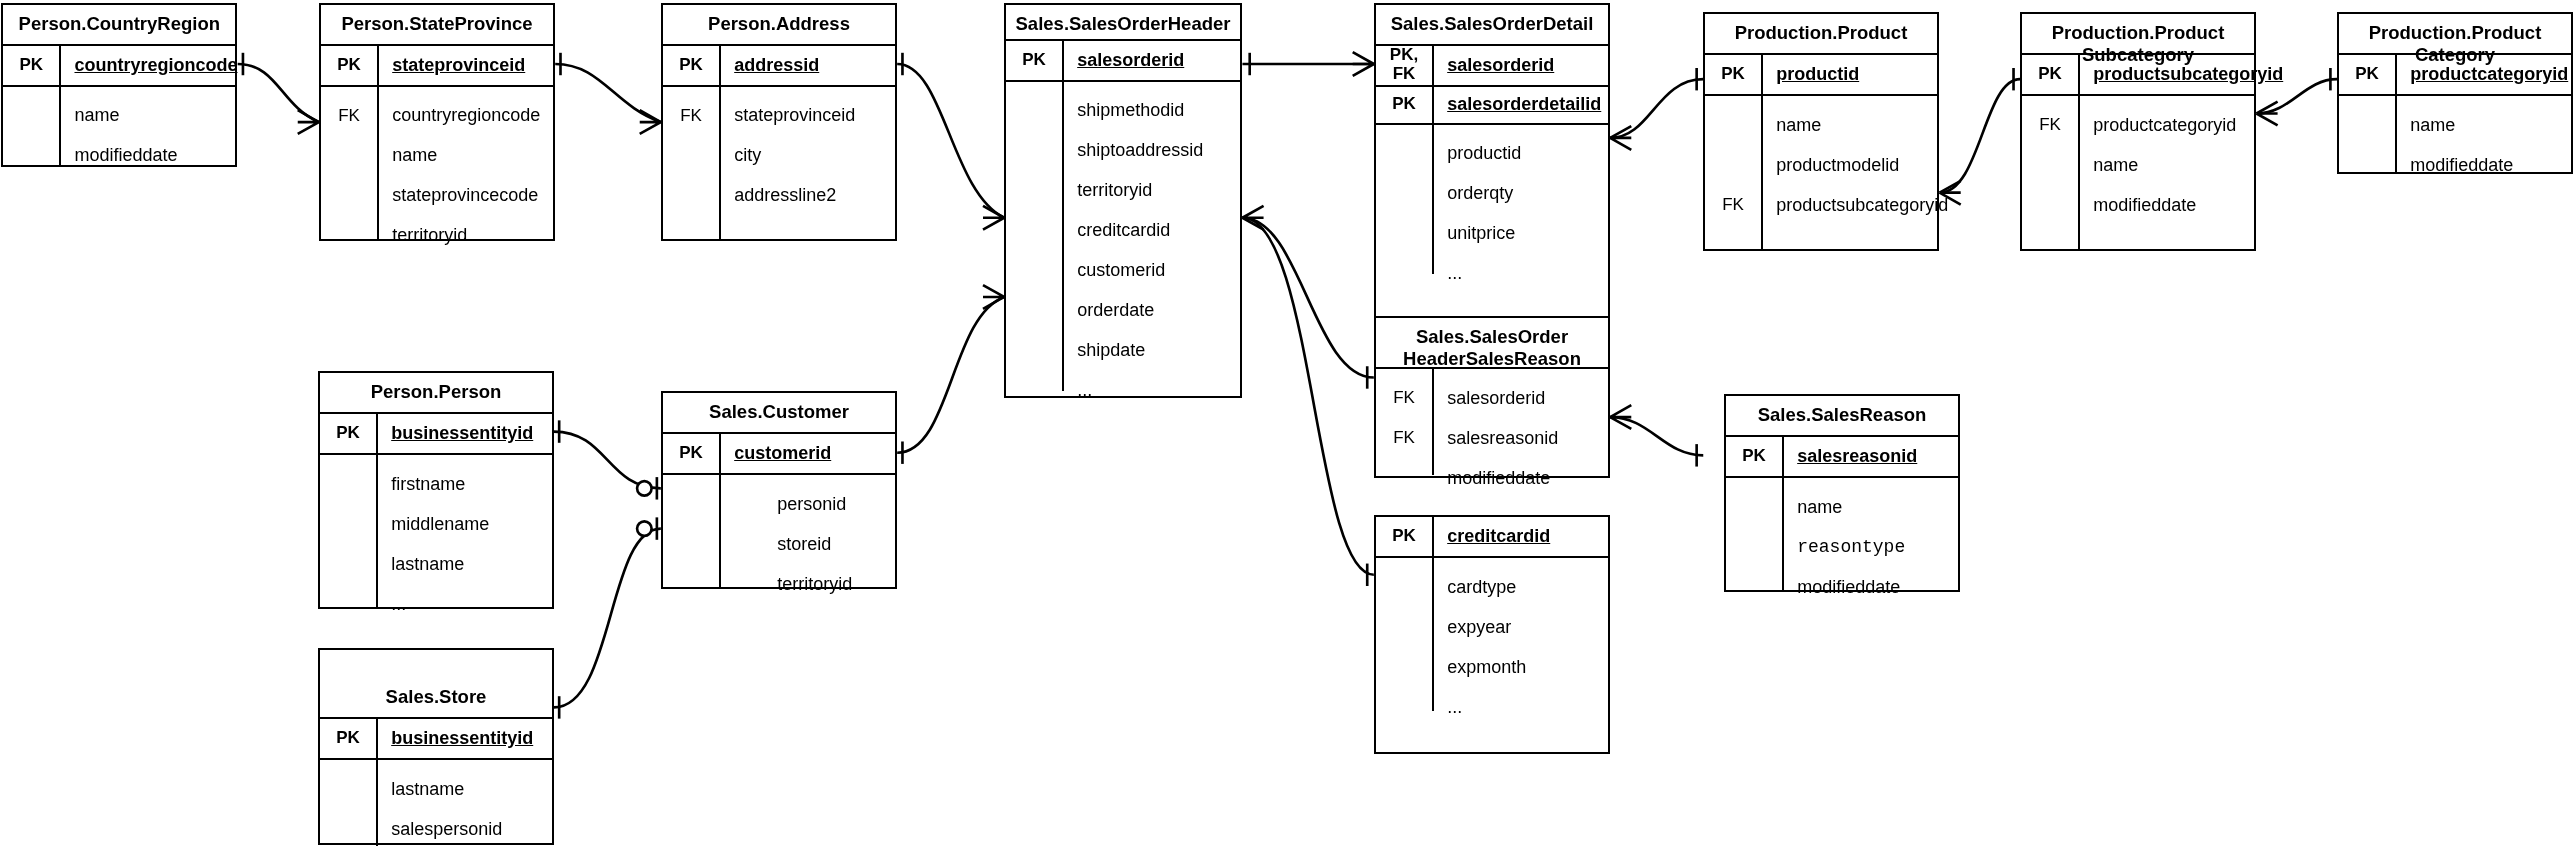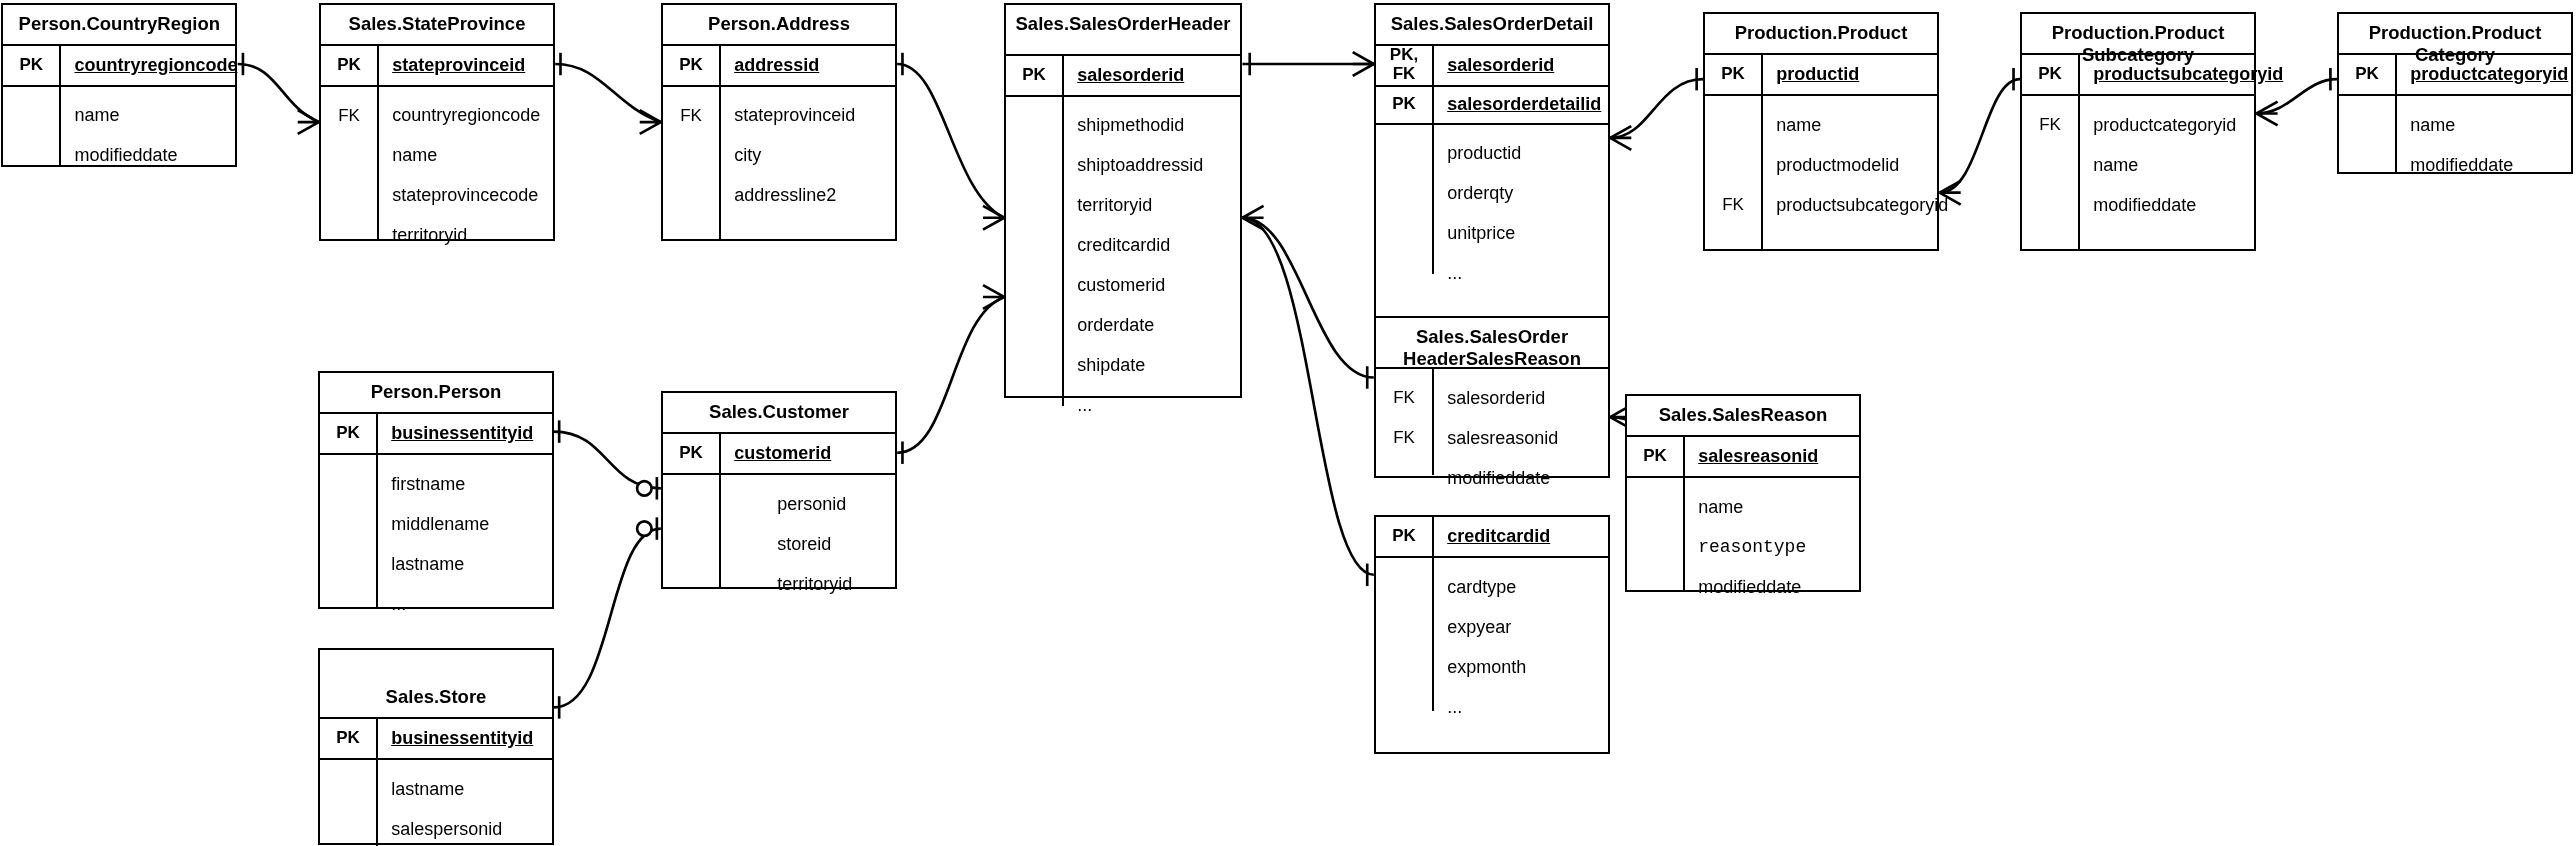--- a/index.html
+++ b/index.html
@@ -206,21 +206,21 @@
             <div class="bk" style="height: 40px;"></div>
             <div class="bk" style="height: 40px;"></div>
           </div>
           <div class="body-attrs" style="padding-top: 9.2px;">
             <div class="ba" style="height: 40px;">name</div>
             <div class="ba" style="height: 40px;">modifieddate</div>
           </div>
         </div>
       </div>
       <div class="entity" style="left: 319px; top: 2.6px; width: 236px; height: 238px;">
-        <div class="ent-title" style="height: 41px;">Sales.StateProvince</div>
+        <div class="ent-title" style="height: 41px;">Person.StateProvince</div>
         <div class="ent-row pk-row" style="height: 41px;">
           <div class="key-cell bold">PK</div>
           <div class="attr-cell pk-attr">stateprovinceid</div>
         </div>
         <div class="body-block" style="height: 152px;">
           <div class="body-keys" style="padding-top: 9.2px;">
             <div class="bk" style="height: 40px;">FK</div>
             <div class="bk" style="height: 40px;"></div>
             <div class="bk" style="height: 40px;"></div>
             <div class="bk" style="height: 40px;"></div>
@@ -248,21 +248,21 @@
           </div>
           <div class="body-attrs" style="padding-top: 9.2px;">
             <div class="ba" style="height: 40px;">stateprovinceid</div>
             <div class="ba" style="height: 40px;">city</div>
             <div class="ba" style="height: 40px;">addressline2</div>
             <div class="ba" style="height: 40px;">...</div>
           </div>
         </div>
       </div>
       <div class="entity" style="left: 1004px; top: 2.6px; width: 238px; height: 395px;">
-        <div class="ent-title" style="height: 51px;">Sales.SalesOrderHeader</div>
+        <div class="ent-title" style="height: 36px;">Sales.SalesOrderHeader</div>
         <div class="ent-row pk-row" style="height: 41px;">
           <div class="key-cell bold">PK</div>
           <div class="attr-cell pk-attr">salesorderid</div>
         </div>
         <div class="body-block" style="height: 309px;">
           <div class="body-keys" style="padding-top: 9.2px;">
             <div class="bk" style="height: 40px;"></div>
             <div class="bk" style="height: 40px;"></div>
             <div class="bk" style="height: 40px;"></div>
             <div class="bk" style="height: 40px;"></div>
@@ -419,21 +419,21 @@
             <div class="bk" style="height: 40px;">FK</div>
             <div class="bk" style="height: 40px;"></div>
           </div>
           <div class="body-attrs" style="padding-top: 9.2px;">
             <div class="ba" style="height: 40px;">salesorderid</div>
             <div class="ba" style="height: 40px;">salesreasonid</div>
             <div class="ba" style="height: 40px;">modifieddate</div>
           </div>
         </div>
       </div>
-      <div class="entity" style="left: 1625px; top: 394px; width: 236px; height: 198px;">
+      <div class="entity" style="left: 1724px; top: 394px; width: 236px; height: 198px;">
         <div class="ent-title" style="height: 41px;">Sales.SalesReason</div>
         <div class="ent-row pk-row" style="height: 41px;">
           <div class="key-cell bold">PK</div>
           <div class="attr-cell pk-attr">salesreasonid</div>
         </div>
         <div class="body-block" style="height: 112px;">
           <div class="body-keys" style="padding-top: 9.2px;">
             <div class="bk" style="height: 40px;"></div>
             <div class="bk" style="height: 40px;"></div>
             <div class="bk" style="height: 40px;"></div>

